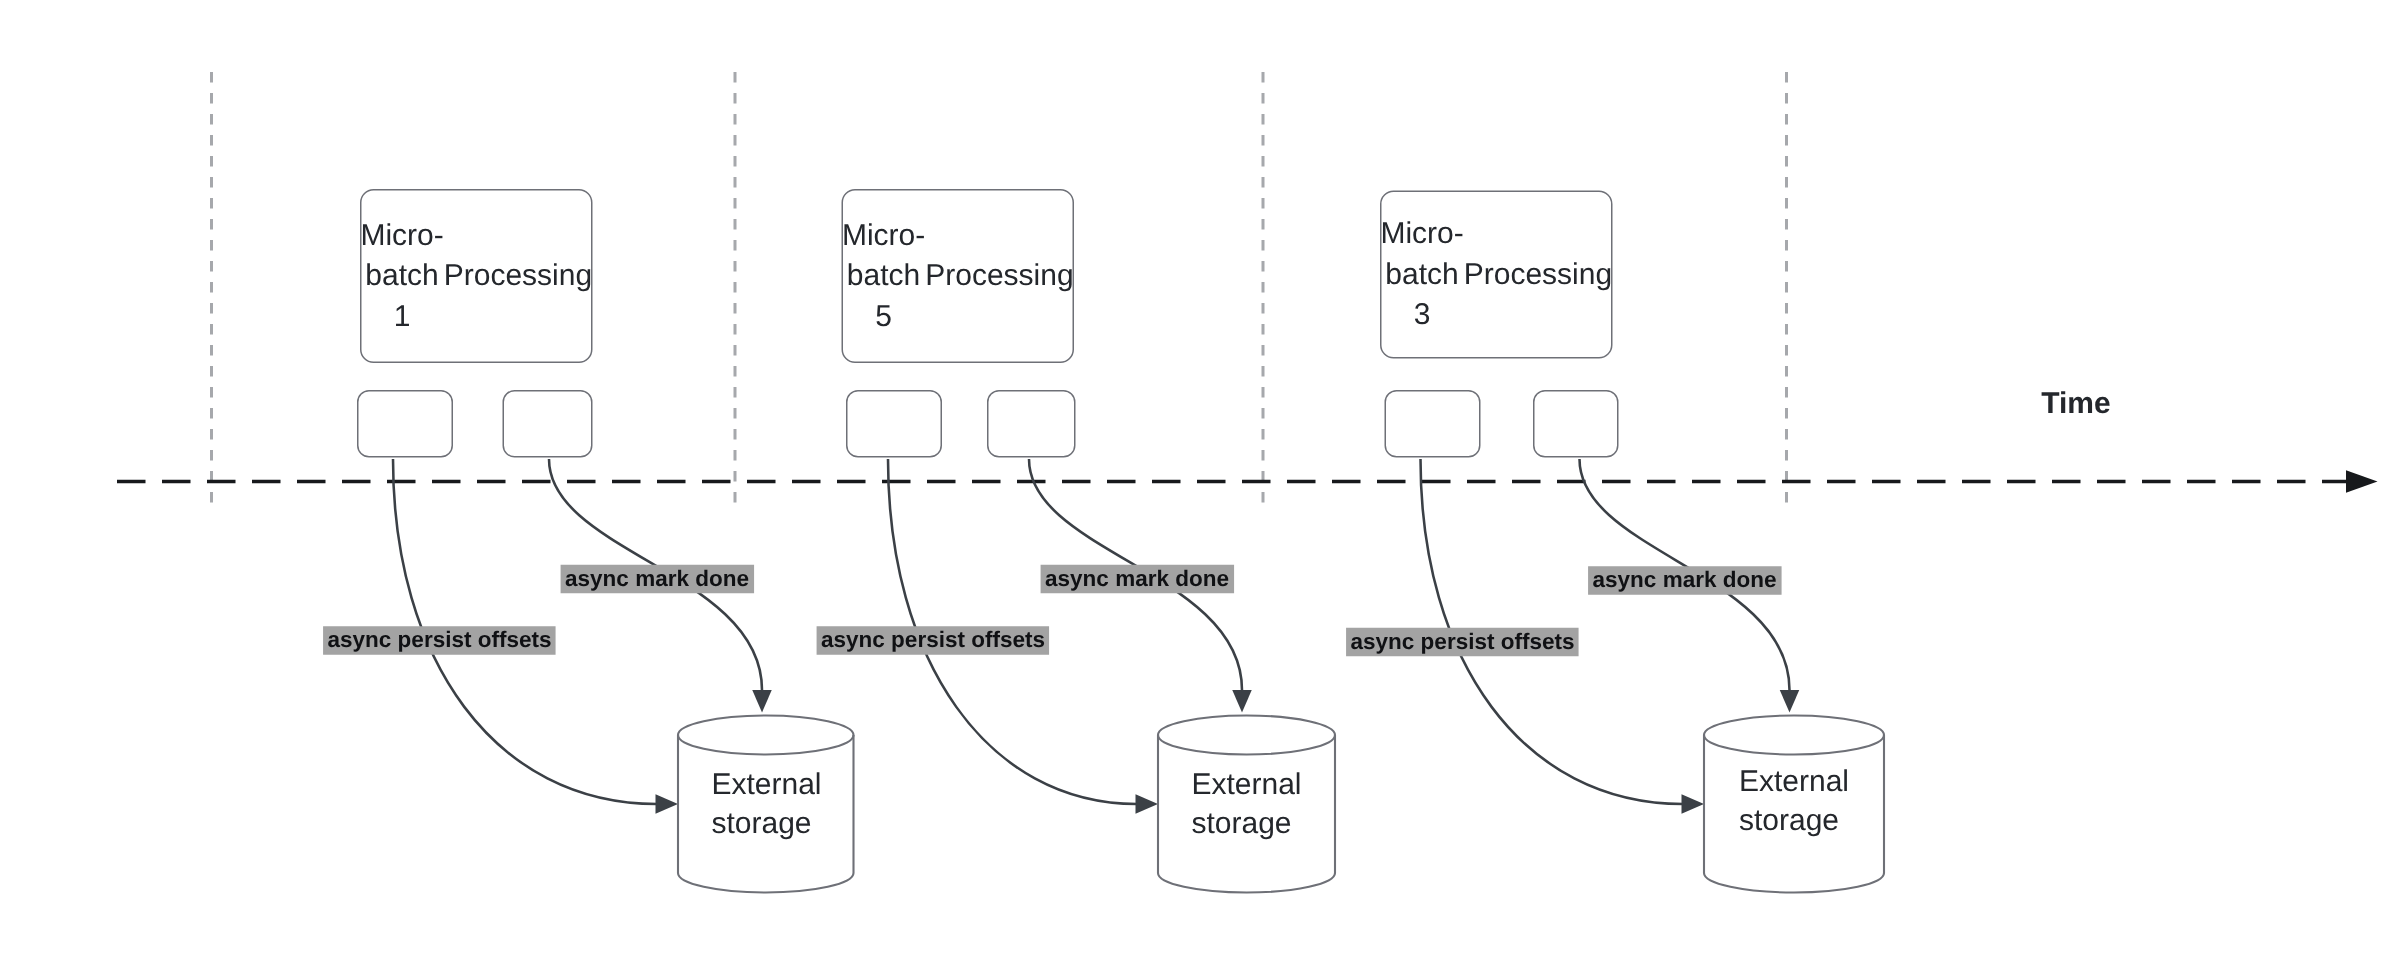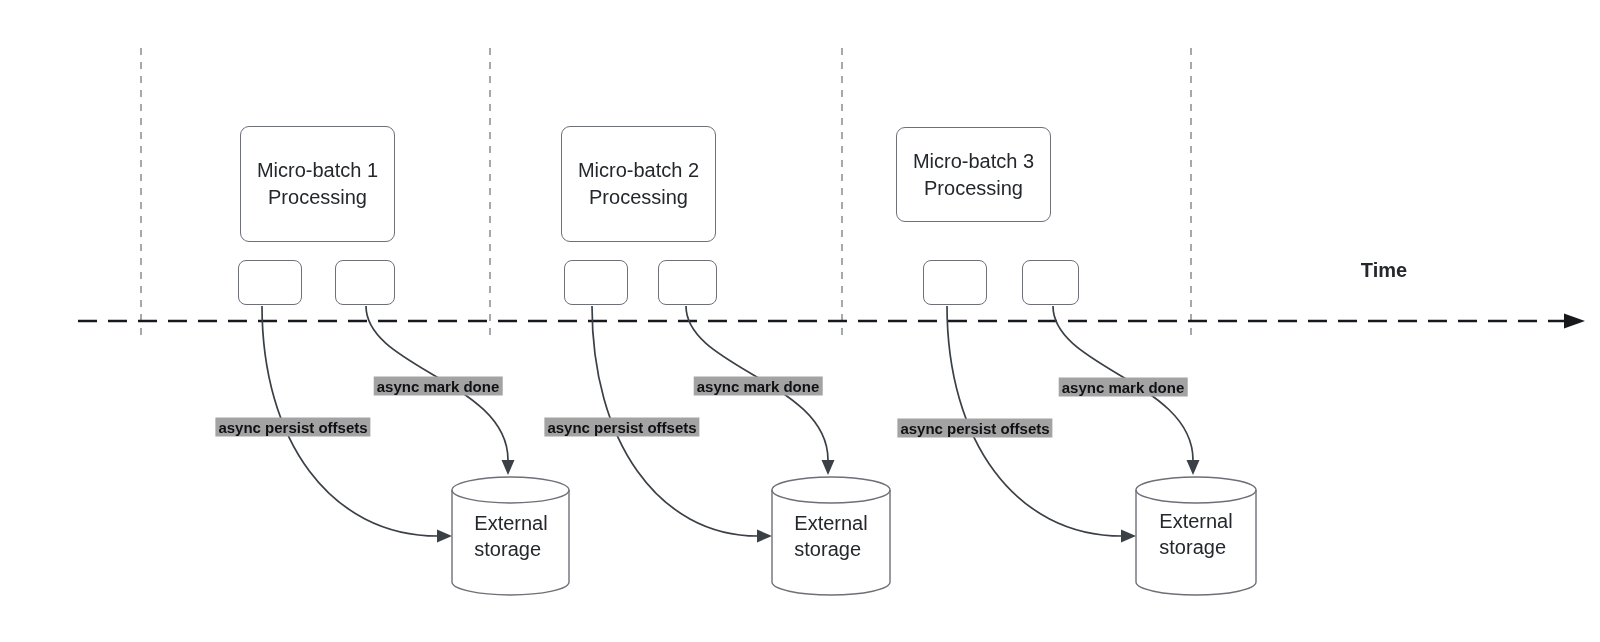--- a/index.html
+++ b/index.html
@@ -52,21 +52,21 @@
     stroke: var(--shape-border);
     stroke-width: 1.4;
   }
 
   .node {
     position: absolute;
     background: #ffffff;
     border: 1.4px solid var(--shape-border);
     border-radius: 9px;
     display: flex;
-    flex-direction: column;
+    flex-direction: row;
     align-items: center;
     justify-content: center;
     text-align: center;
     color: var(--shape-text);
     font-size: 20px;
     line-height: 27px;
   }
   .slot {
     position: absolute;
     width: 62px;
@@ -149,33 +149,33 @@
   <div class="slot" style="left:238px; top:260px; width:64px;"></div>
   <div class="slot" style="left:335px; top:260px; width:60px;"></div>
   <div class="edge-label" style="left:293px; top:427px;">async persist offsets</div>
   <div class="edge-label" style="left:438px; top:386px;">async mark done</div>
   <div class="cyl-label" style="left:511px; top:536px;">
     <div>External</div>
     <div>storage</div>
   </div>
 
   <div class="node" style="left:561px; top:126px; width:155px; height:116px;">
-    <span>Micro-batch 2</span>
+    <span>Micro-batch 5</span>
     <span>Processing</span>
   </div>
   <div class="slot" style="left:564px; top:260px; width:64px;"></div>
   <div class="slot" style="left:658px; top:260px; width:59px;"></div>
   <div class="edge-label" style="left:622px; top:427px;">async persist offsets</div>
   <div class="edge-label" style="left:758px; top:386px;">async mark done</div>
   <div class="cyl-label" style="left:831px; top:536px;">
     <div>External</div>
     <div>storage</div>
   </div>
 
-  <div class="node" style="left:896px; top:127px; width:155px; height:95px;">
+  <div class="node" style="left:920px; top:127px; width:155px; height:112px;">
     <span>Micro-batch 3</span>
     <span>Processing</span>
   </div>
   <div class="slot" style="left:923px; top:260px; width:64px;"></div>
   <div class="slot" style="left:1022px; top:260px; width:57px;"></div>
   <div class="edge-label" style="left:975px; top:428px;">async persist offsets</div>
   <div class="edge-label" style="left:1123px; top:387px;">async mark done</div>
   <div class="cyl-label" style="left:1196px; top:534px;">
     <div>External</div>
     <div>storage</div>

